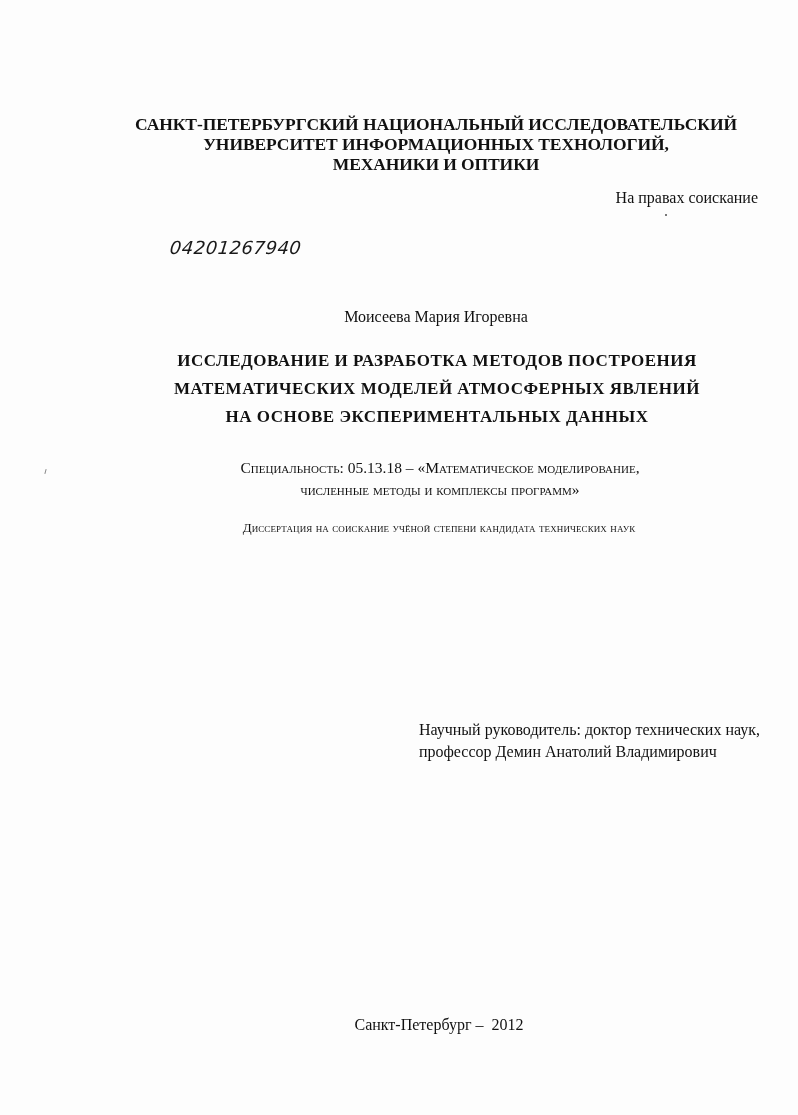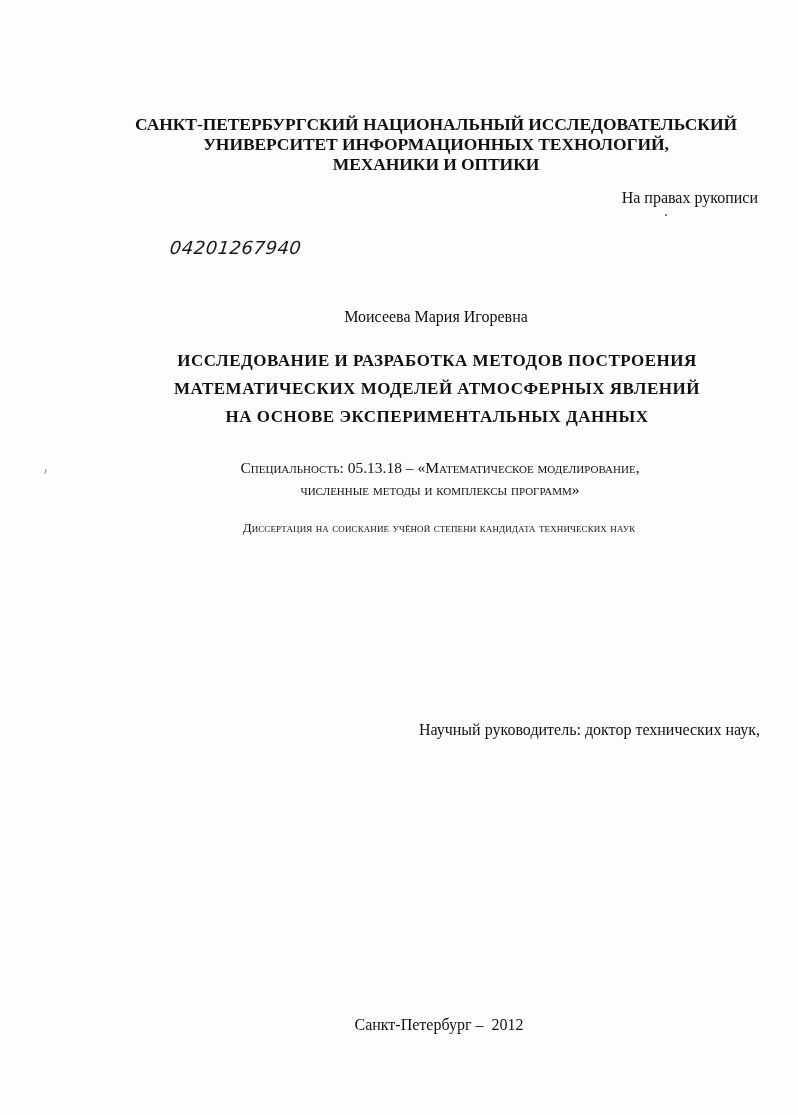--- a/index.html
+++ b/index.html
@@ -120,21 +120,21 @@
   </style>
 </head>
 <body>
 
 <div class="abs university">
   <div>САНКТ-ПЕТЕРБУРГСКИЙ НАЦИОНАЛЬНЫЙ ИССЛЕДОВАТЕЛЬСКИЙ</div>
   <div>УНИВЕРСИТЕТ ИНФОРМАЦИОННЫХ ТЕХНОЛОГИЙ,</div>
   <div>МЕХАНИКИ И ОПТИКИ</div>
 </div>
 
-<div class="abs rights">На правах рукописи</div>
+<div class="abs rights">На правах соискание</div>
 <div class="abs speck"></div>
 
 <div class="abs handwritten-id">04201267940</div>
 
 <div class="abs author">Моисеева Мария Игоревна</div>
 
 <div class="abs title">
   <div>ИССЛЕДОВАНИЕ И РАЗРАБОТКА МЕТОДОВ ПОСТРОЕНИЯ</div>
   <div>МАТЕМАТИЧЕСКИХ МОДЕЛЕЙ АТМОСФЕРНЫХ ЯВЛЕНИЙ</div>
   <div>НА ОСНОВЕ ЭКСПЕРИМЕНТАЛЬНЫХ ДАННЫХ</div>
@@ -144,15 +144,16 @@
 
 <div class="abs specialty sc">
   <div>Специальность: 05.13.18 – «Математическое моделирование,</div>
   <div>численные методы и комплексы программ»</div>
 </div>
 
 <div class="abs dissertation sc">Диссертация на соискание учёной степени кандидата технических наук</div>
 
 <div class="abs supervisor">
   <div>Научный руководитель: доктор технических наук,</div>
+  <div>профессор Демин Анатолий Владимирович</div>
 </div>
 
 <div class="abs city-year">Санкт-Петербург –  2012</div>
 
 </body></html>

